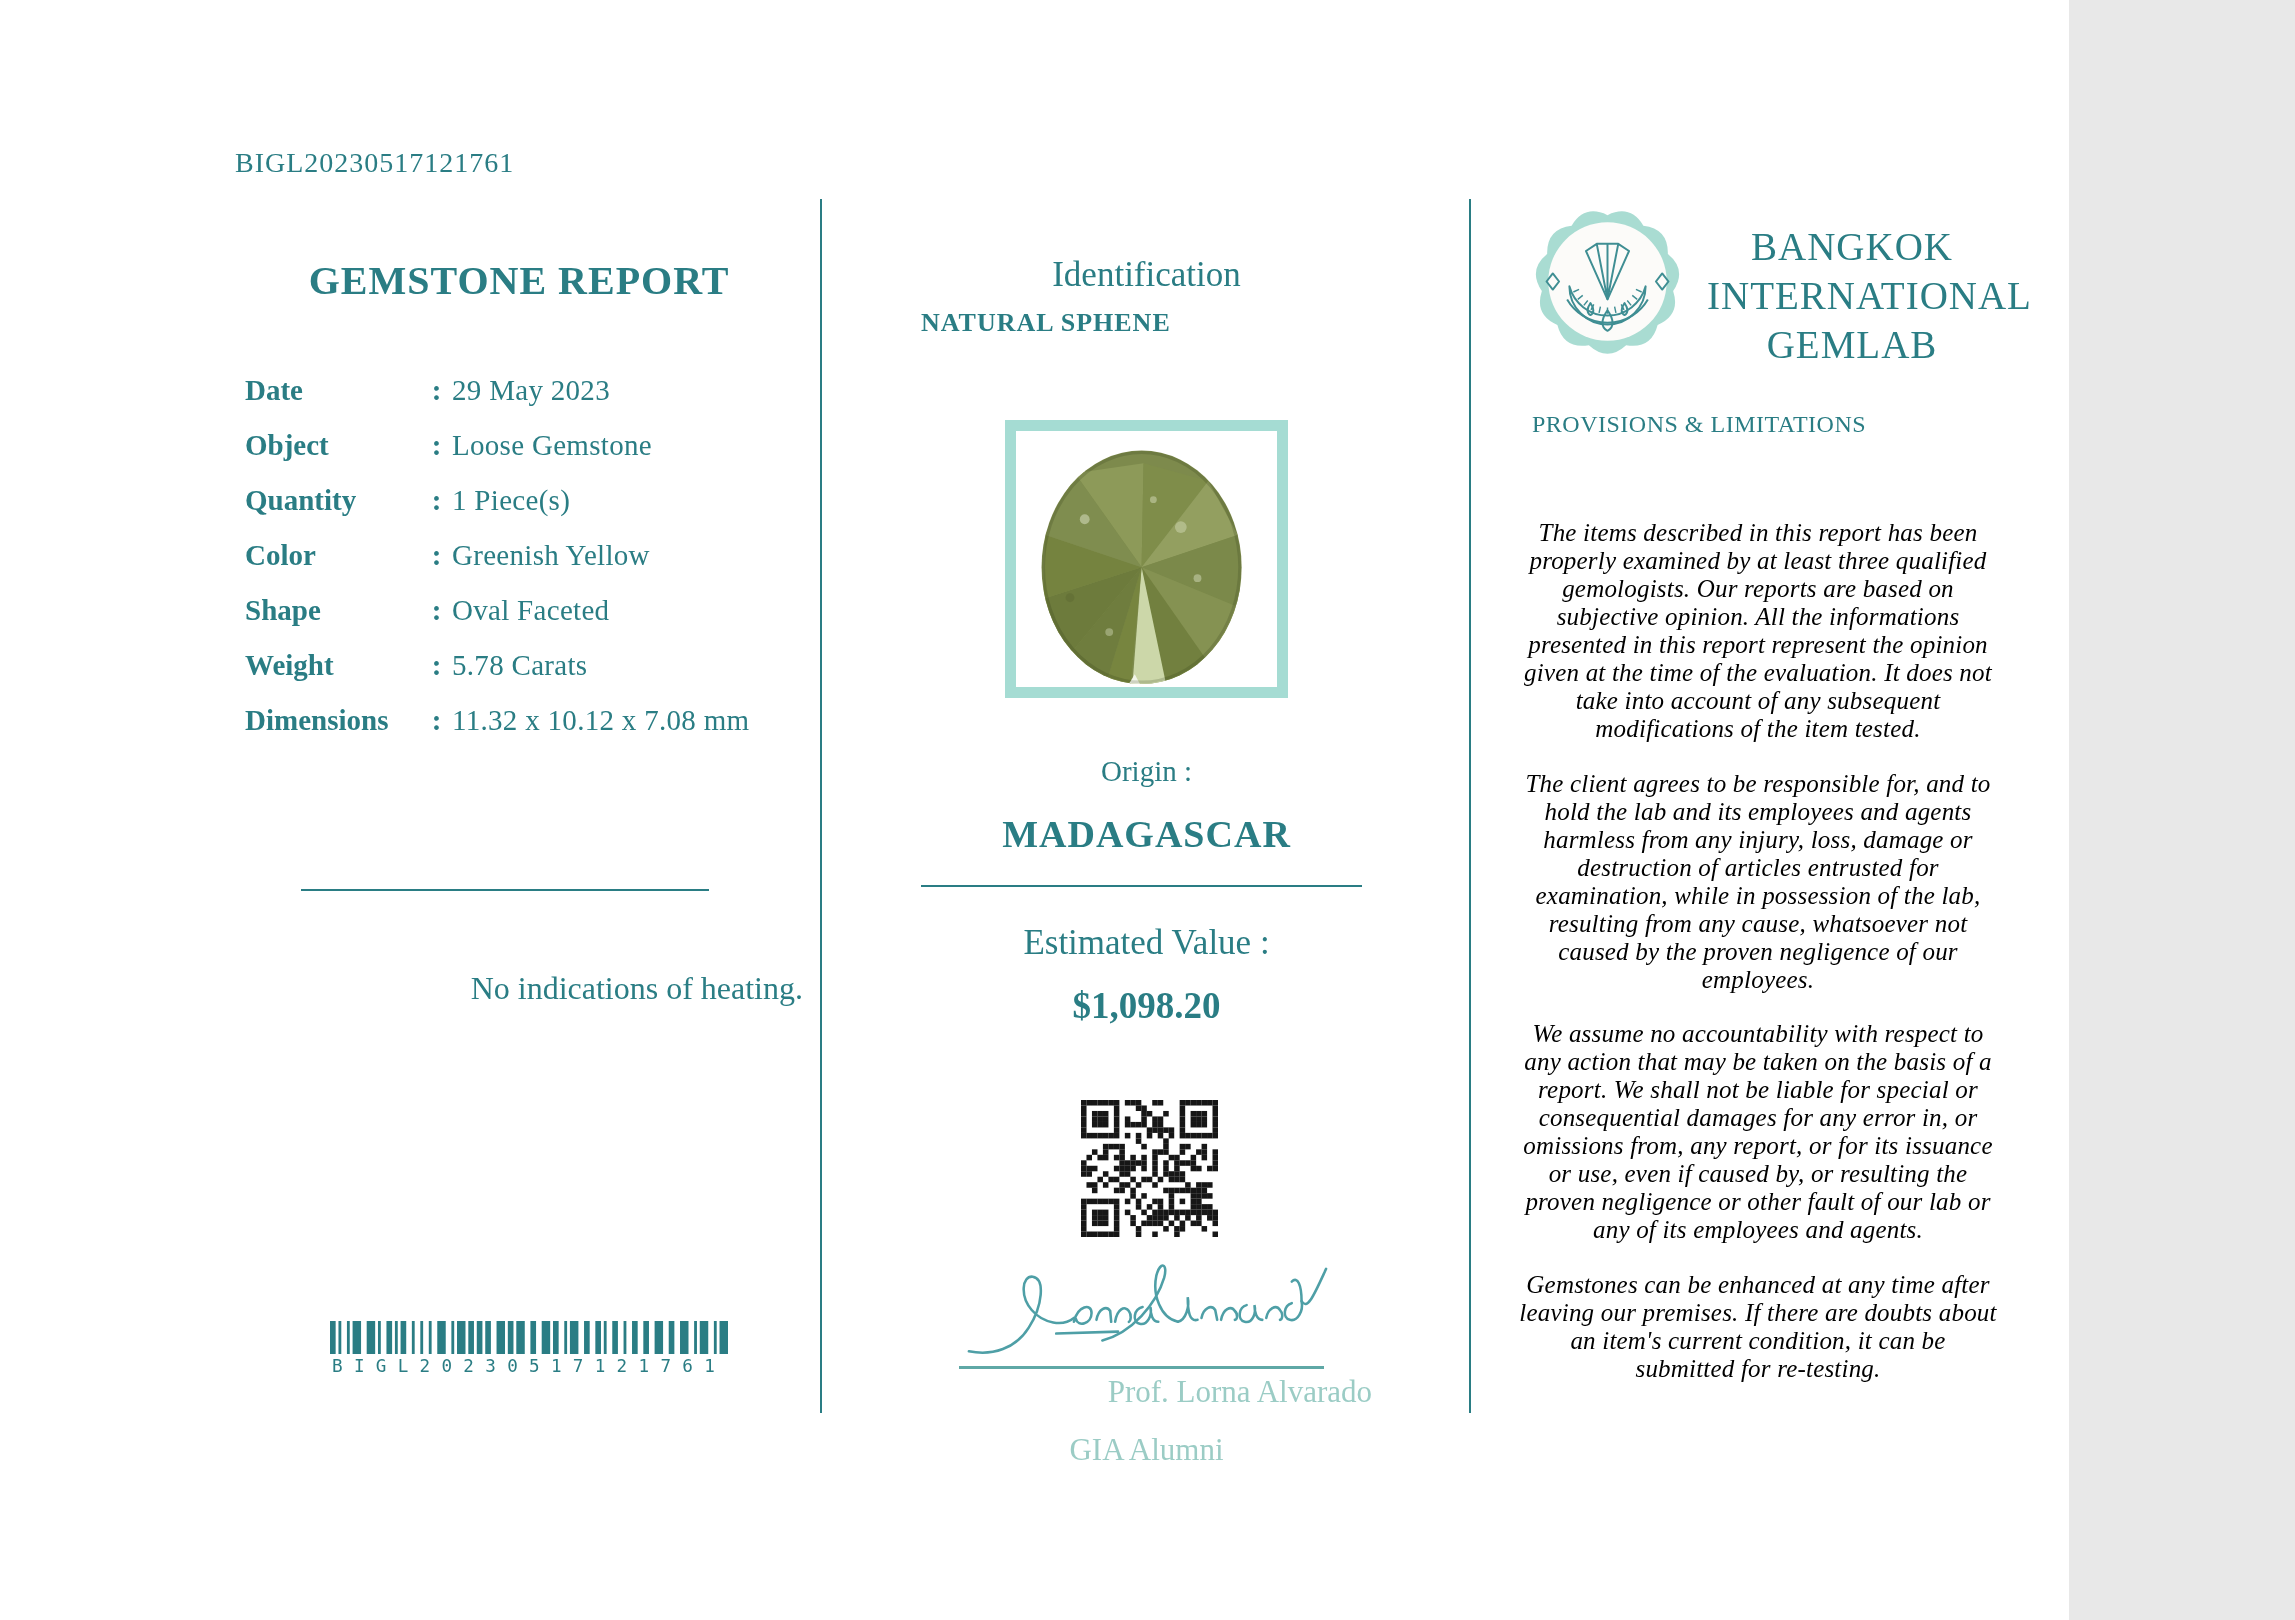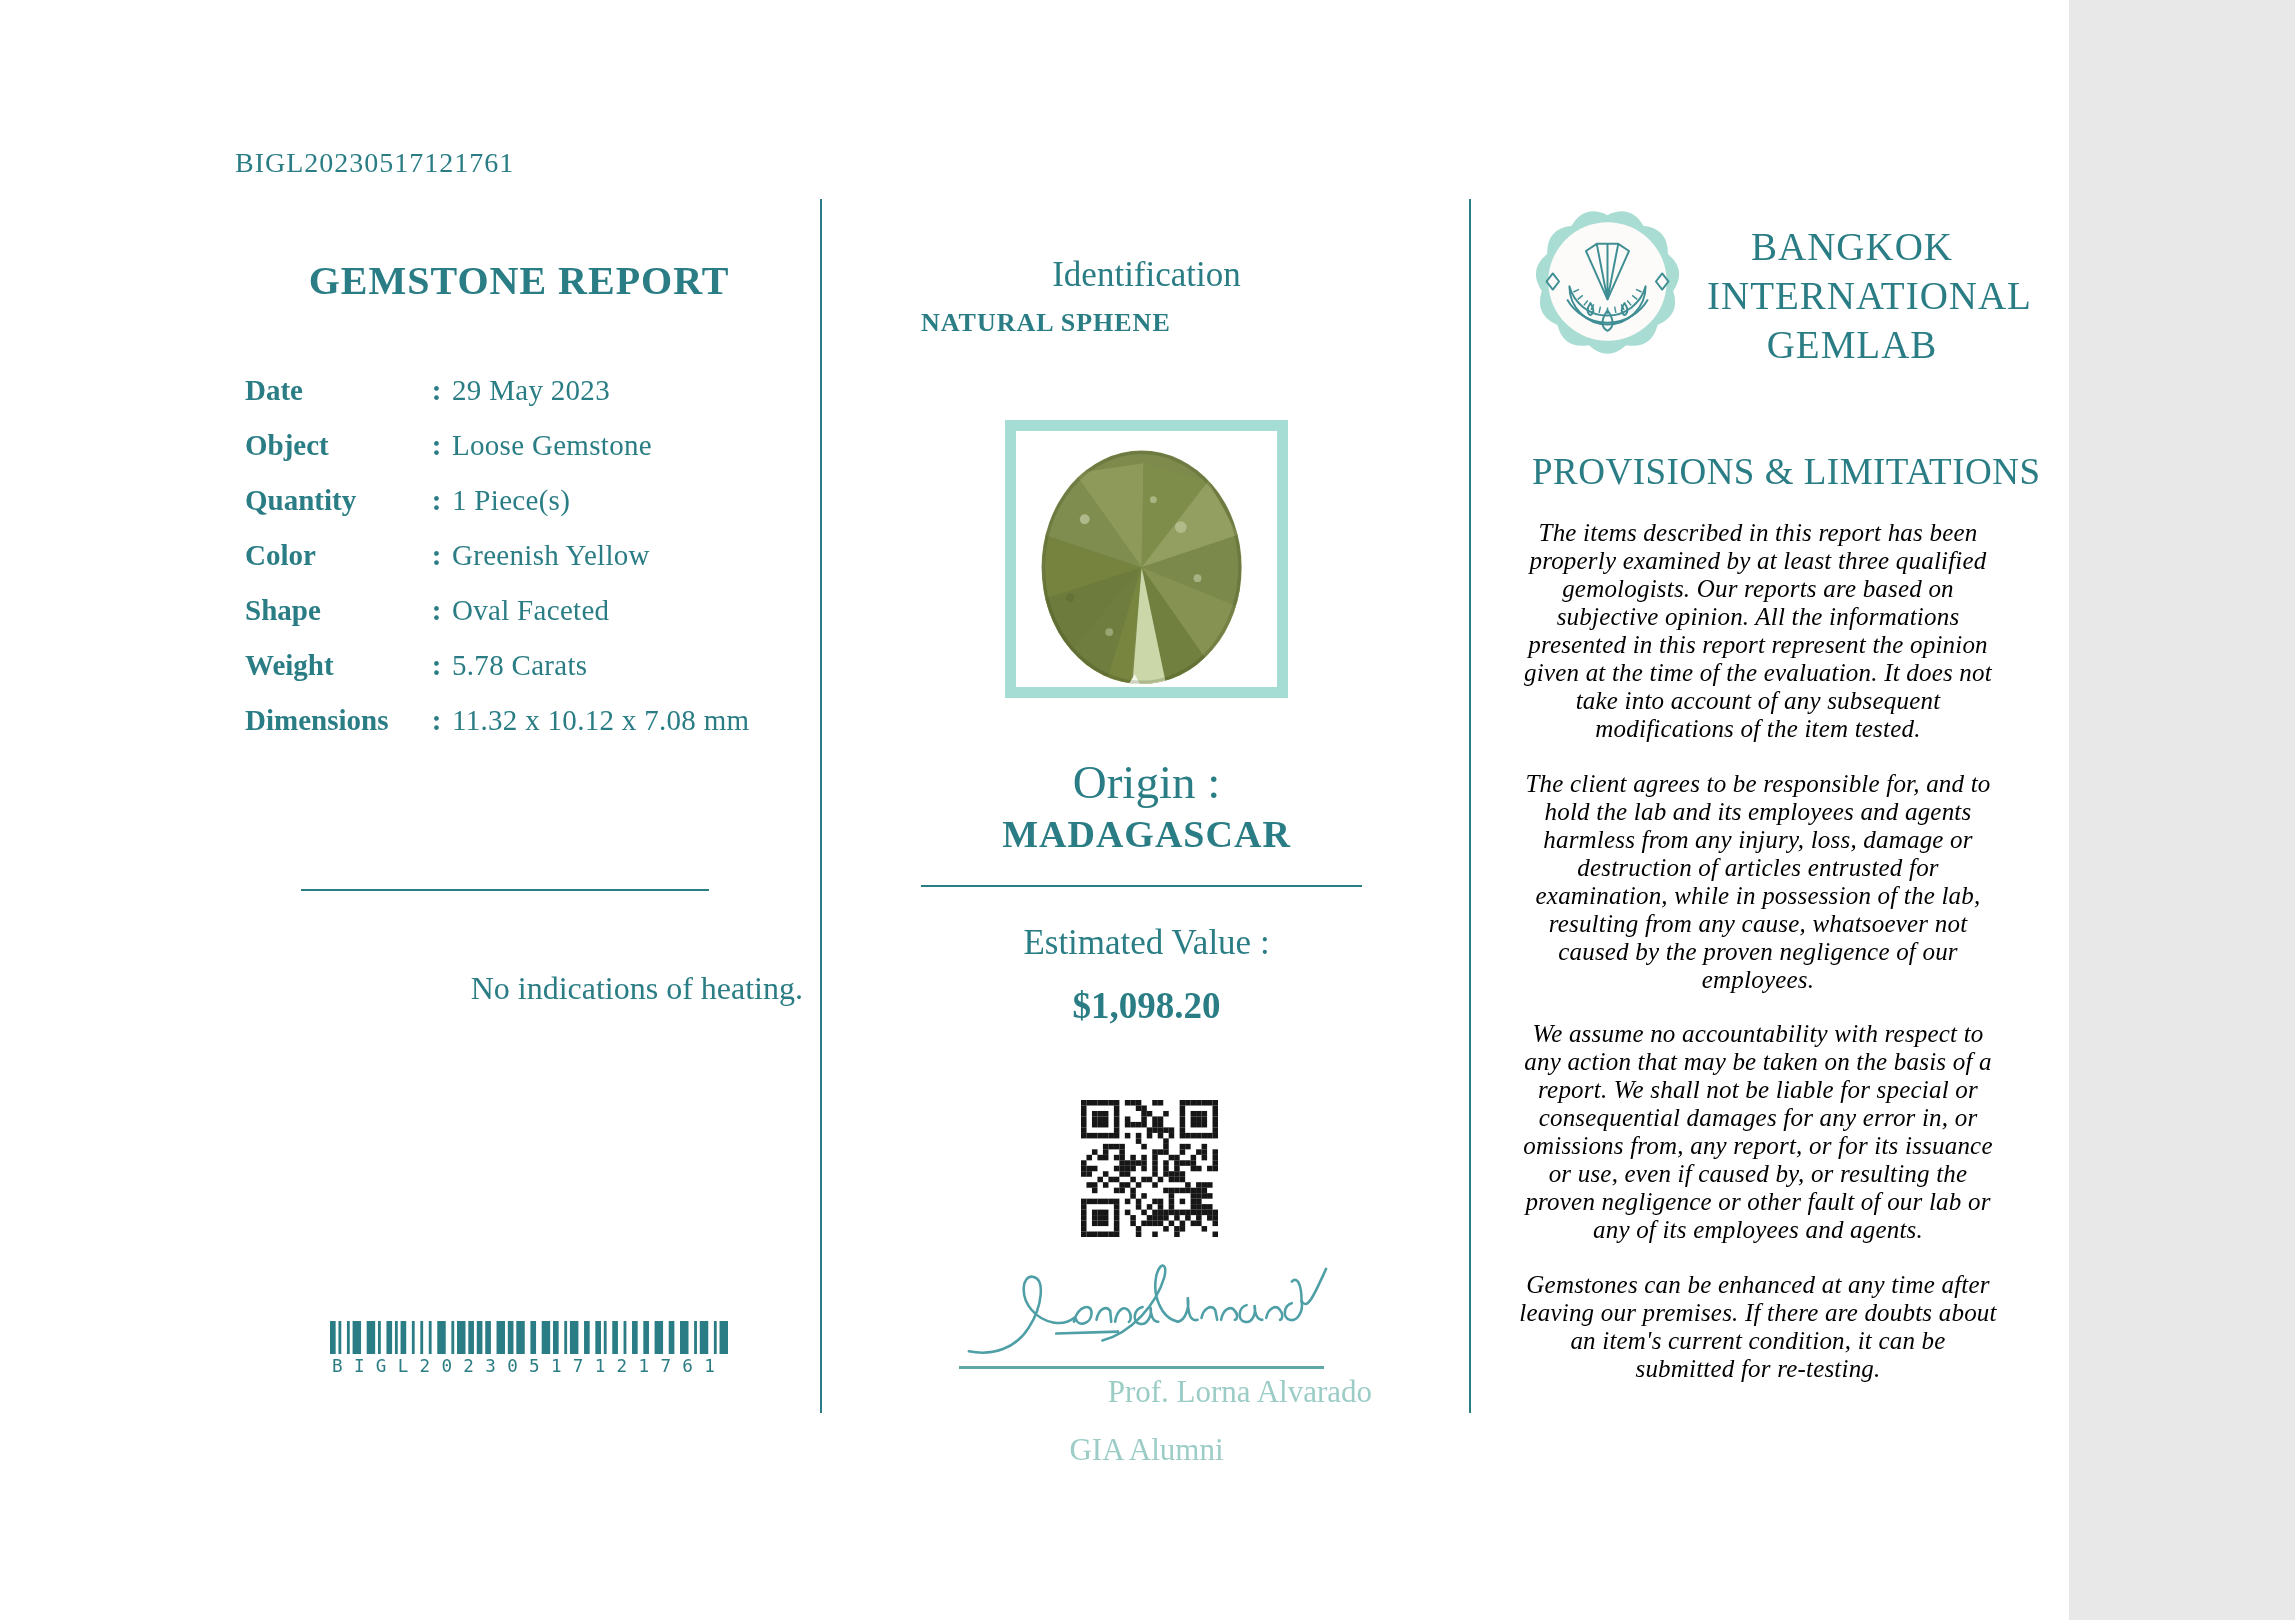--- a/index.html
+++ b/index.html
@@ -25,35 +25,35 @@
 
   
   .divider-v{top:199px;width:2px;height:1214px;background:#2a7d84;}
   .divider-left{left:820px;}
   .divider-right{left:1469px;}
 
   
   .mid-ident-label{left:921px;top:255px;width:451px;font-size:35px;text-align:center;}
   .mid-ident-value{left:921px;top:308px;width:451px;font-size:26px;font-weight:bold;letter-spacing:1px;}
   .gem-frame{left:1005px;top:420px;width:261px;height:256px;border:11.8px solid #a5dcd3;background:#ffffff;}
-  .mid-origin-label{left:921px;top:755px;width:451px;font-size:47px;text-align:center;}
+  .mid-origin-label{left:921px;top:755px;width:451px;font-size:29px;text-align:center;}
   .mid-origin-value{left:921px;top:812px;width:451px;font-size:38px;font-weight:bold;letter-spacing:1px;text-align:center;}
   .mid-divider{left:921px;top:885px;width:441px;height:2px;background:#2a7d84;}
   .mid-est-label{left:921px;top:923px;width:451px;font-size:35px;text-align:center;}
   .mid-est-value{left:921px;top:984px;width:451px;font-size:37px;font-weight:bold;text-align:center;}
   .qr{left:1081px;top:1100px;width:137px;height:137px;}
   .signature{left:963px;top:1257px;width:369px;height:110px;}
   .sig-underline{left:959px;top:1366px;width:365px;height:2.5px;background:#5fa8a6;}
   .signatory-name{left:921px;top:1374px;width:451px;font-size:31px;color:#9bccc5;text-align:right;}
   .signatory-title{left:921px;top:1408px;width:451px;font-size:31px;color:#9bccc5;text-align:center;margin-top:24px;}
 
   
   .logo{left:1525px;top:196px;width:165px;height:171px;}
   .lab-name{left:1707px;top:222px;width:290px;font-size:39px;line-height:49px;letter-spacing:1px;text-align:center;}
-  .prov-title{left:1532px;top:450px;font-size:37px;letter-spacing:0.5px;}
+  .prov-title{left:1532px;top:411px;font-size:24px;letter-spacing:0.5px;}
   .prov-paragraphs{left:1519px;top:519px;width:478px;}
   .prov-paragraphs p{margin:0 0 26.5px 0;font-size:25px;line-height:28px;font-style:italic;
                      color:#000000;text-align:center;letter-spacing:0.2px;}
 </style>
 </head>
 <body>
 
 <div class="page">
 
   <div class="abs report-number">BIGL20230517121761</div>

